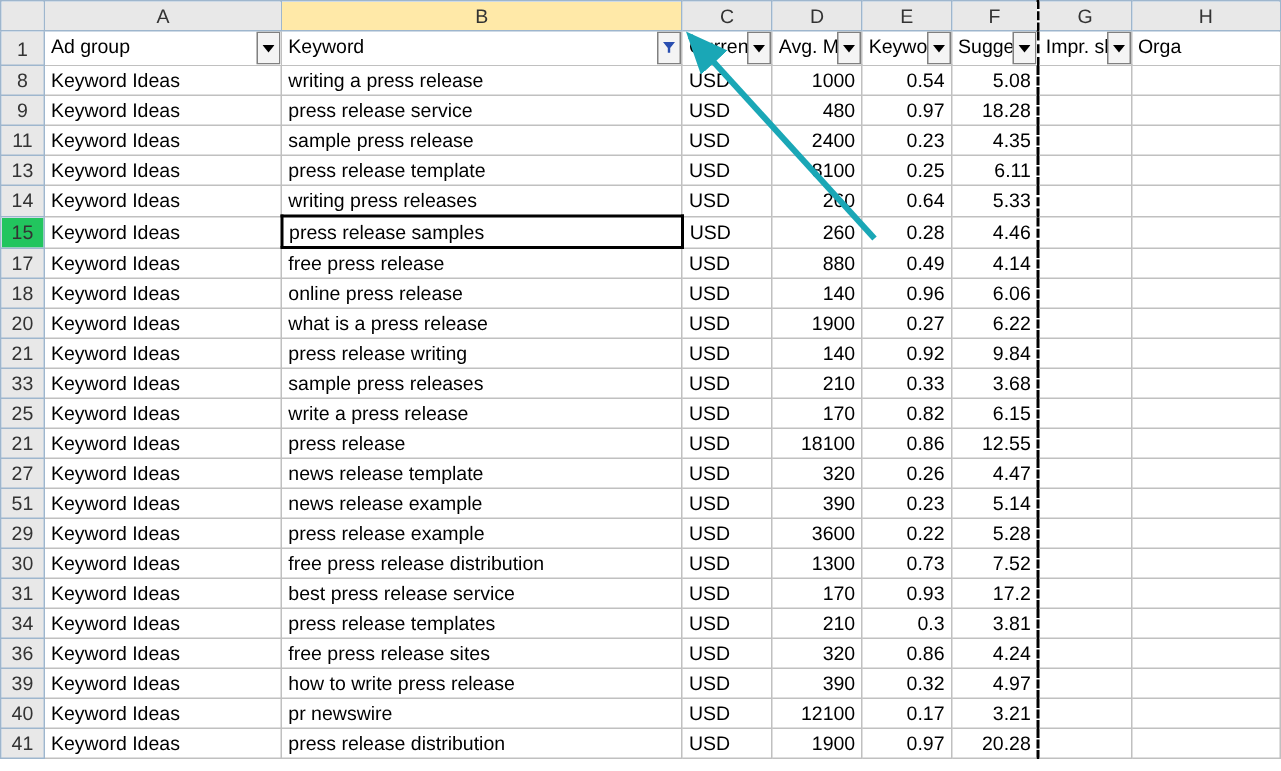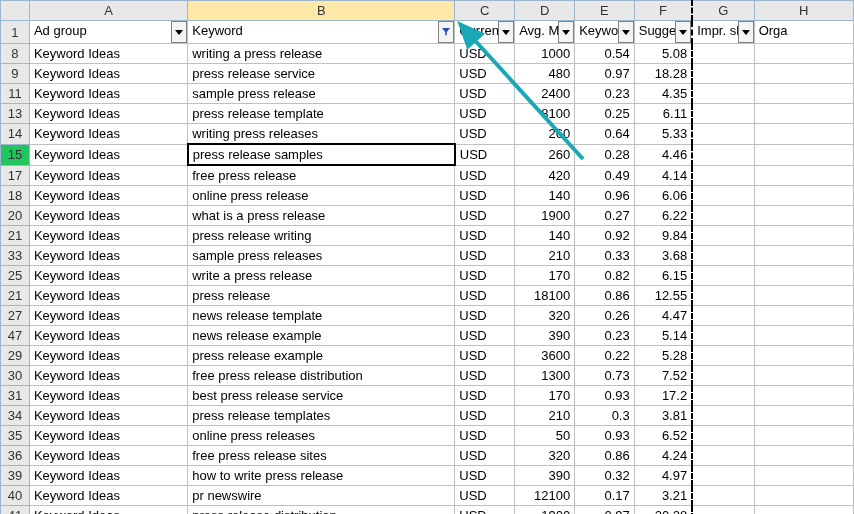--- a/index.html
+++ b/index.html
@@ -176,21 +176,21 @@
       <div class="cell w-e num">0.28</div>
       <div class="cell w-f num dashcol">4.46</div>
       <div class="cell w-g"></div>
       <div class="cell w-h"></div>
     </div>
     <div class="row">
       <div class="cell rowhdr">17</div>
       <div class="cell w-a">Keyword Ideas</div>
       <div class="cell w-b">free press release</div>
       <div class="cell w-c">USD</div>
-      <div class="cell w-d num">420</div>
+      <div class="cell w-d num">880</div>
       <div class="cell w-e num">0.49</div>
       <div class="cell w-f num dashcol">4.14</div>
       <div class="cell w-g"></div>
       <div class="cell w-h"></div>
     </div>
     <div class="row">
       <div class="cell rowhdr">18</div>
       <div class="cell w-a">Keyword Ideas</div>
       <div class="cell w-b">online press release</div>
       <div class="cell w-c">USD</div>
@@ -260,21 +260,21 @@
       <div class="cell w-a">Keyword Ideas</div>
       <div class="cell w-b">news release template</div>
       <div class="cell w-c">USD</div>
       <div class="cell w-d num">320</div>
       <div class="cell w-e num">0.26</div>
       <div class="cell w-f num dashcol">4.47</div>
       <div class="cell w-g"></div>
       <div class="cell w-h"></div>
     </div>
     <div class="row">
-      <div class="cell rowhdr">47</div>
+      <div class="cell rowhdr">51</div>
       <div class="cell w-a">Keyword Ideas</div>
       <div class="cell w-b">news release example</div>
       <div class="cell w-c">USD</div>
       <div class="cell w-d num">390</div>
       <div class="cell w-e num">0.23</div>
       <div class="cell w-f num dashcol">5.14</div>
       <div class="cell w-g"></div>
       <div class="cell w-h"></div>
     </div>
     <div class="row">
@@ -311,31 +311,20 @@
       <div class="cell w-h"></div>
     </div>
     <div class="row">
       <div class="cell rowhdr">34</div>
       <div class="cell w-a">Keyword Ideas</div>
       <div class="cell w-b">press release templates</div>
       <div class="cell w-c">USD</div>
       <div class="cell w-d num">210</div>
       <div class="cell w-e num">0.3</div>
       <div class="cell w-f num dashcol">3.81</div>
-      <div class="cell w-g"></div>
-      <div class="cell w-h"></div>
-    </div>
-    <div class="row">
-      <div class="cell rowhdr">35</div>
-      <div class="cell w-a">Keyword Ideas</div>
-      <div class="cell w-b">online press releases</div>
-      <div class="cell w-c">USD</div>
-      <div class="cell w-d num">50</div>
-      <div class="cell w-e num">0.93</div>
-      <div class="cell w-f num dashcol">6.52</div>
       <div class="cell w-g"></div>
       <div class="cell w-h"></div>
     </div>
     <div class="row">
       <div class="cell rowhdr">36</div>
       <div class="cell w-a">Keyword Ideas</div>
       <div class="cell w-b">free press release sites</div>
       <div class="cell w-c">USD</div>
       <div class="cell w-d num">320</div>
       <div class="cell w-e num">0.86</div>

